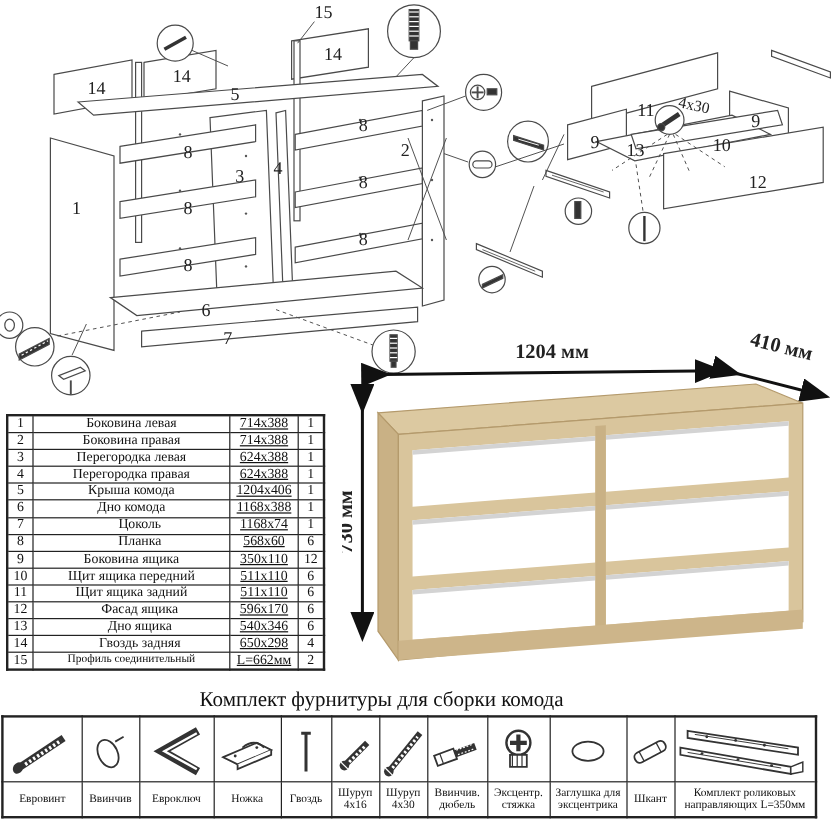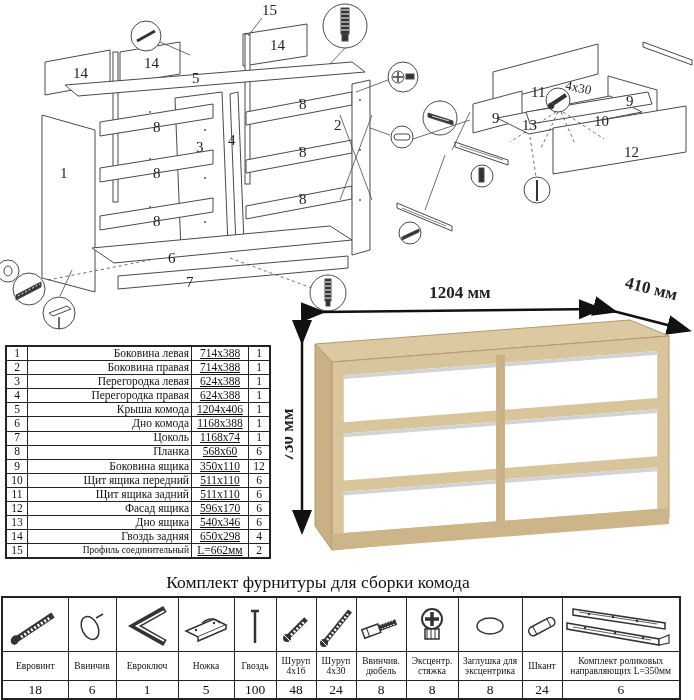--- a/index.html
+++ b/index.html
@@ -9,21 +9,21 @@
   svg text{font-family:"Liberation Serif",serif;fill:#222;}
   .plabel{font-size:15px;}
   .slabel{font-size:13px;}
 
   
   table.parts{border-collapse:collapse;table-layout:fixed;width:251px;
               border:2px solid #222;font-size:11.5px;}
   table.parts td{border:1px solid #222;height:13.1px;padding:0 2px;white-space:nowrap;
                  overflow:hidden;line-height:1;}
   table.parts td.num{width:16px;text-align:center;}
-  table.parts td.nm{width:159px;text-align:right;}
+  table.parts td.nm{width:159px;text-align:center;}
   table.parts td.nm.ind{padding-left:16px;}
   table.parts td.sz{width:52px;text-align:center;text-decoration:underline;}
   table.parts td.qt{width:16px;text-align:center;}
   table.parts td.small{font-size:9.5px;}
 
   
   .hw-title{width:636px;text-align:center;font-size:17.5px;color:#111;}
   table.hw{border-collapse:collapse;table-layout:fixed;border:2px solid #222;}
   table.hw td{border:1px solid #222;text-align:center;vertical-align:middle;padding:0;}
   table.hw tr.icons td{height:53px;}
@@ -494,30 +494,16 @@
         <td>Ножка</td>
         <td>Гвоздь</td>
         <td>Шуруп 4x16</td>
         <td>Шуруп 4x30</td>
         <td>Ввинчив. дюбель</td>
         <td>Эксцентр. стяжка</td>
         <td>Заглушка для эксцентрика</td>
         <td>Шкант</td>
         <td>Комплект роликовых направляющих L=350мм</td>
       </tr>
-      <tr class="qtys">
-        <td>18</td>
-        <td>6</td>
-        <td>1</td>
-        <td>5</td>
-        <td>100</td>
-        <td>48</td>
-        <td>24</td>
-        <td>8</td>
-        <td>8</td>
-        <td>8</td>
-        <td>24</td>
-        <td>6</td>
-      </tr>
     </tbody>
   </table>
 
 </div>
 
 </body></html>

